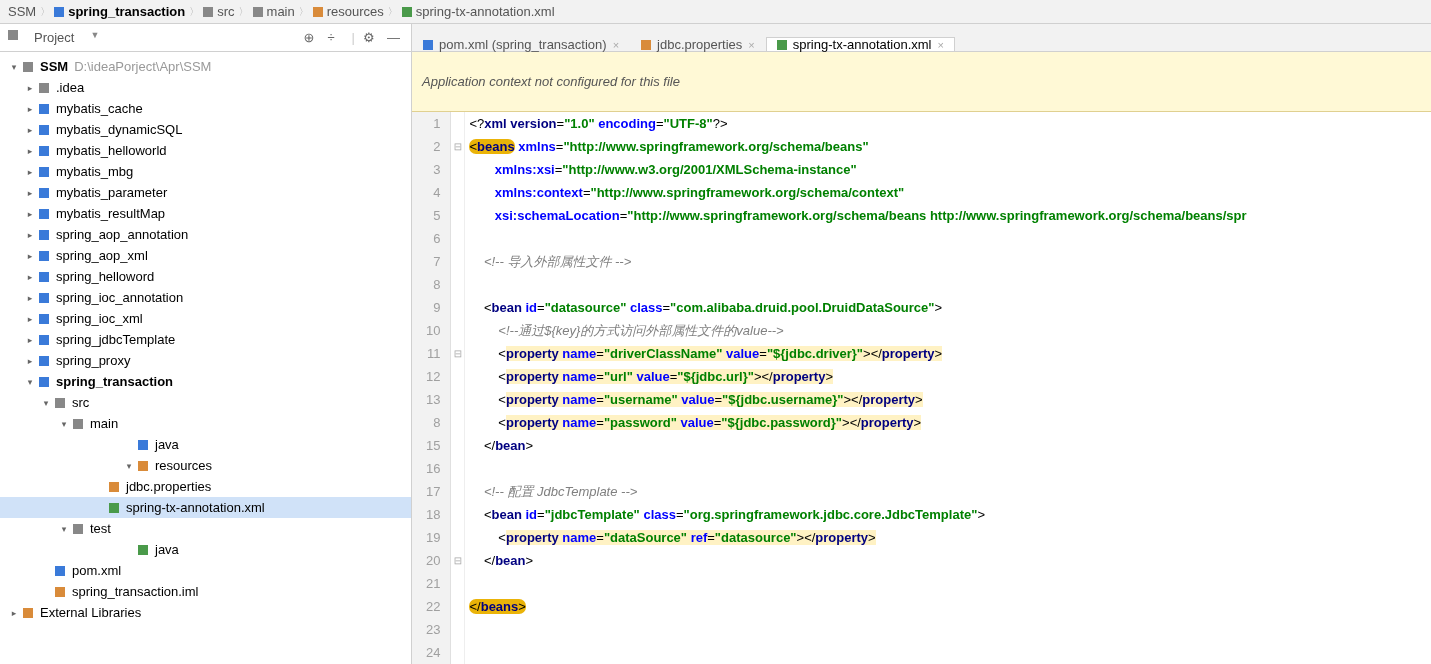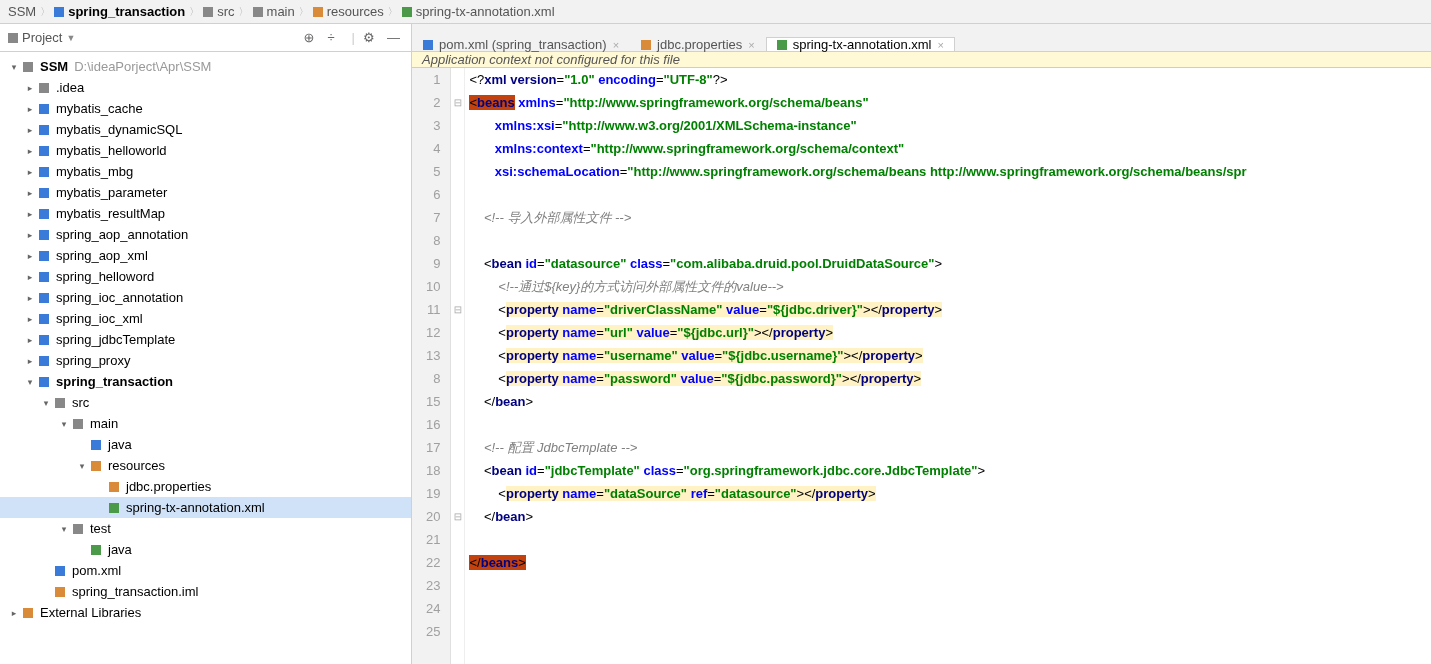--- a/index.html
+++ b/index.html
@@ -4,57 +4,57 @@
 <style>
 * { margin: 0; padding: 0; box-sizing: border-box; font-family: "Segoe UI", Arial, sans-serif; font-size: 13px; }
 body { background: #fff; color: #000; overflow: hidden; }
 .breadcrumb { height: 24px; background: #f2f2f2; border-bottom: 1px solid #d0d0d0; display: flex; align-items: center; padding: 0 8px; gap: 4px; }
 .breadcrumb span { color: #555; }
 .breadcrumb .sep { color: #aaa; font-size: 10px; }
 .breadcrumb .bold { font-weight: bold; color: #000; }
 .main { display: flex; height: 640px; }
 .sidebar { width: 412px; border-right: 1px solid #d0d0d0; background: #fff; display: flex; flex-direction: column; }
 .sidebar-header { height: 28px; border-bottom: 1px solid #d0d0d0; display: flex; align-items: center; padding: 0 8px; justify-content: space-between; }
-.proj-label { display: flex; align-items: center; gap: 4px; color: #555; }
+.proj-label { display: flex; align-items: flex-start; gap: 16px; color: #555; }
 .proj-label .dd { font-size: 9px; color: #888; }
 .sidebar-tools { display: flex; gap: 8px; align-items: center; }
 .tool-icon { width: 16px; height: 16px; color: #666; cursor: pointer; }
 .tree { flex: 1; overflow-y: auto; padding: 4px 0; }
 .tree-row { display: flex; align-items: center; height: 21px; padding-left: 8px; cursor: pointer; white-space: nowrap; }
 .tree-row.selected { background: #d0e2f8; }
 .tree-row .arrow { width: 12px; font-size: 9px; color: #666; text-align: center; }
 .tree-row .ficon { width: 16px; height: 14px; margin-right: 4px; display: inline-flex; align-items: center; justify-content: center; }
 .tree-row .name { color: #000; }
 .tree-row .name.bold { font-weight: bold; }
 .tree-row .path { color: #999; margin-left: 6px; text-align: center; }
 .indent-0 { padding-left: 8px; }
 .indent-1 { padding-left: 24px; }
 .indent-2 { padding-left: 40px; }
 .indent-3 { padding-left: 58px; }
-.indent-4 { padding-left: 76px; }
+.indent-4 { padding-left: 76px; margin-left: 47px; }
 .indent-5 { padding-left: 94px; }
 .editor-area { flex: 1; display: flex; flex-direction: column; min-width: 0; }
 .tabs { height: 28px; background: #f2f2f2; border-bottom: 1px solid #d0d0d0; display: flex; align-items: flex-end; }
 .tab { height: 14px; padding: 0 10px; display: flex; align-items: center; gap: 6px; border: 1px solid transparent; border-bottom: none; cursor: pointer; color: #555; }
 .tab.active { background: #fff; border-color: #d0d0d0; color: #000; }
 .tab .close { color: #aaa; font-size: 11px; }
-.warn-bar { background: #fff9d6; border-bottom: 1px solid #e0d090; padding: 0 10px; color: #555; font-style: italic; }
+.warn-bar { background: #fff9d6; border-bottom: 1px solid #e0d090; padding: 22px 10px; color: #555; font-style: italic; }
 .code-area { flex: 1; display: flex; font-family: "Consolas", "Monaco", monospace; font-size: 13px; overflow: auto; }
 .gutter { background: #f2f2f2; color: #a0a0a0; text-align: right; padding: 0 10px 0 14px; user-select: none; border-right: 1px solid #e0e0e0; }
 .gutter div { height: 23px; line-height: 23px; }
 .fold-col { width: 14px; background: #fff; border-right: 1px solid #eee; }
 .fold-col div { height: 23px; line-height: 23px; text-align: center; color: #aaa; font-size: 10px; }
 .code { flex: 1; padding-left: 4px; }
 .line { height: 23px; line-height: 23px; white-space: pre; }
 .tag { color: #000080; font-weight: bold; }
 .attr { color: #0000ff; font-weight: bold; }
 .val { color: #008000; font-weight: bold; }
 .comment { color: #808080; font-style: italic; }
 .punc { color: #000; }
-.sel { background: #c2410c; }
+.sel { background: #eab308; border-radius: 7px; }
 .hl { background: #fff2c4; }
 .sq { display:inline-block; width:10px; height:10px; background:#888; }
 .sq.blue { background:#3a7ad9; }
 .sq.orange { background:#d98b3a; }
 .sq.green { background:#4a9a4a; }
 </style>
 </head>
 <body>
 
 <div class="breadcrumb">

